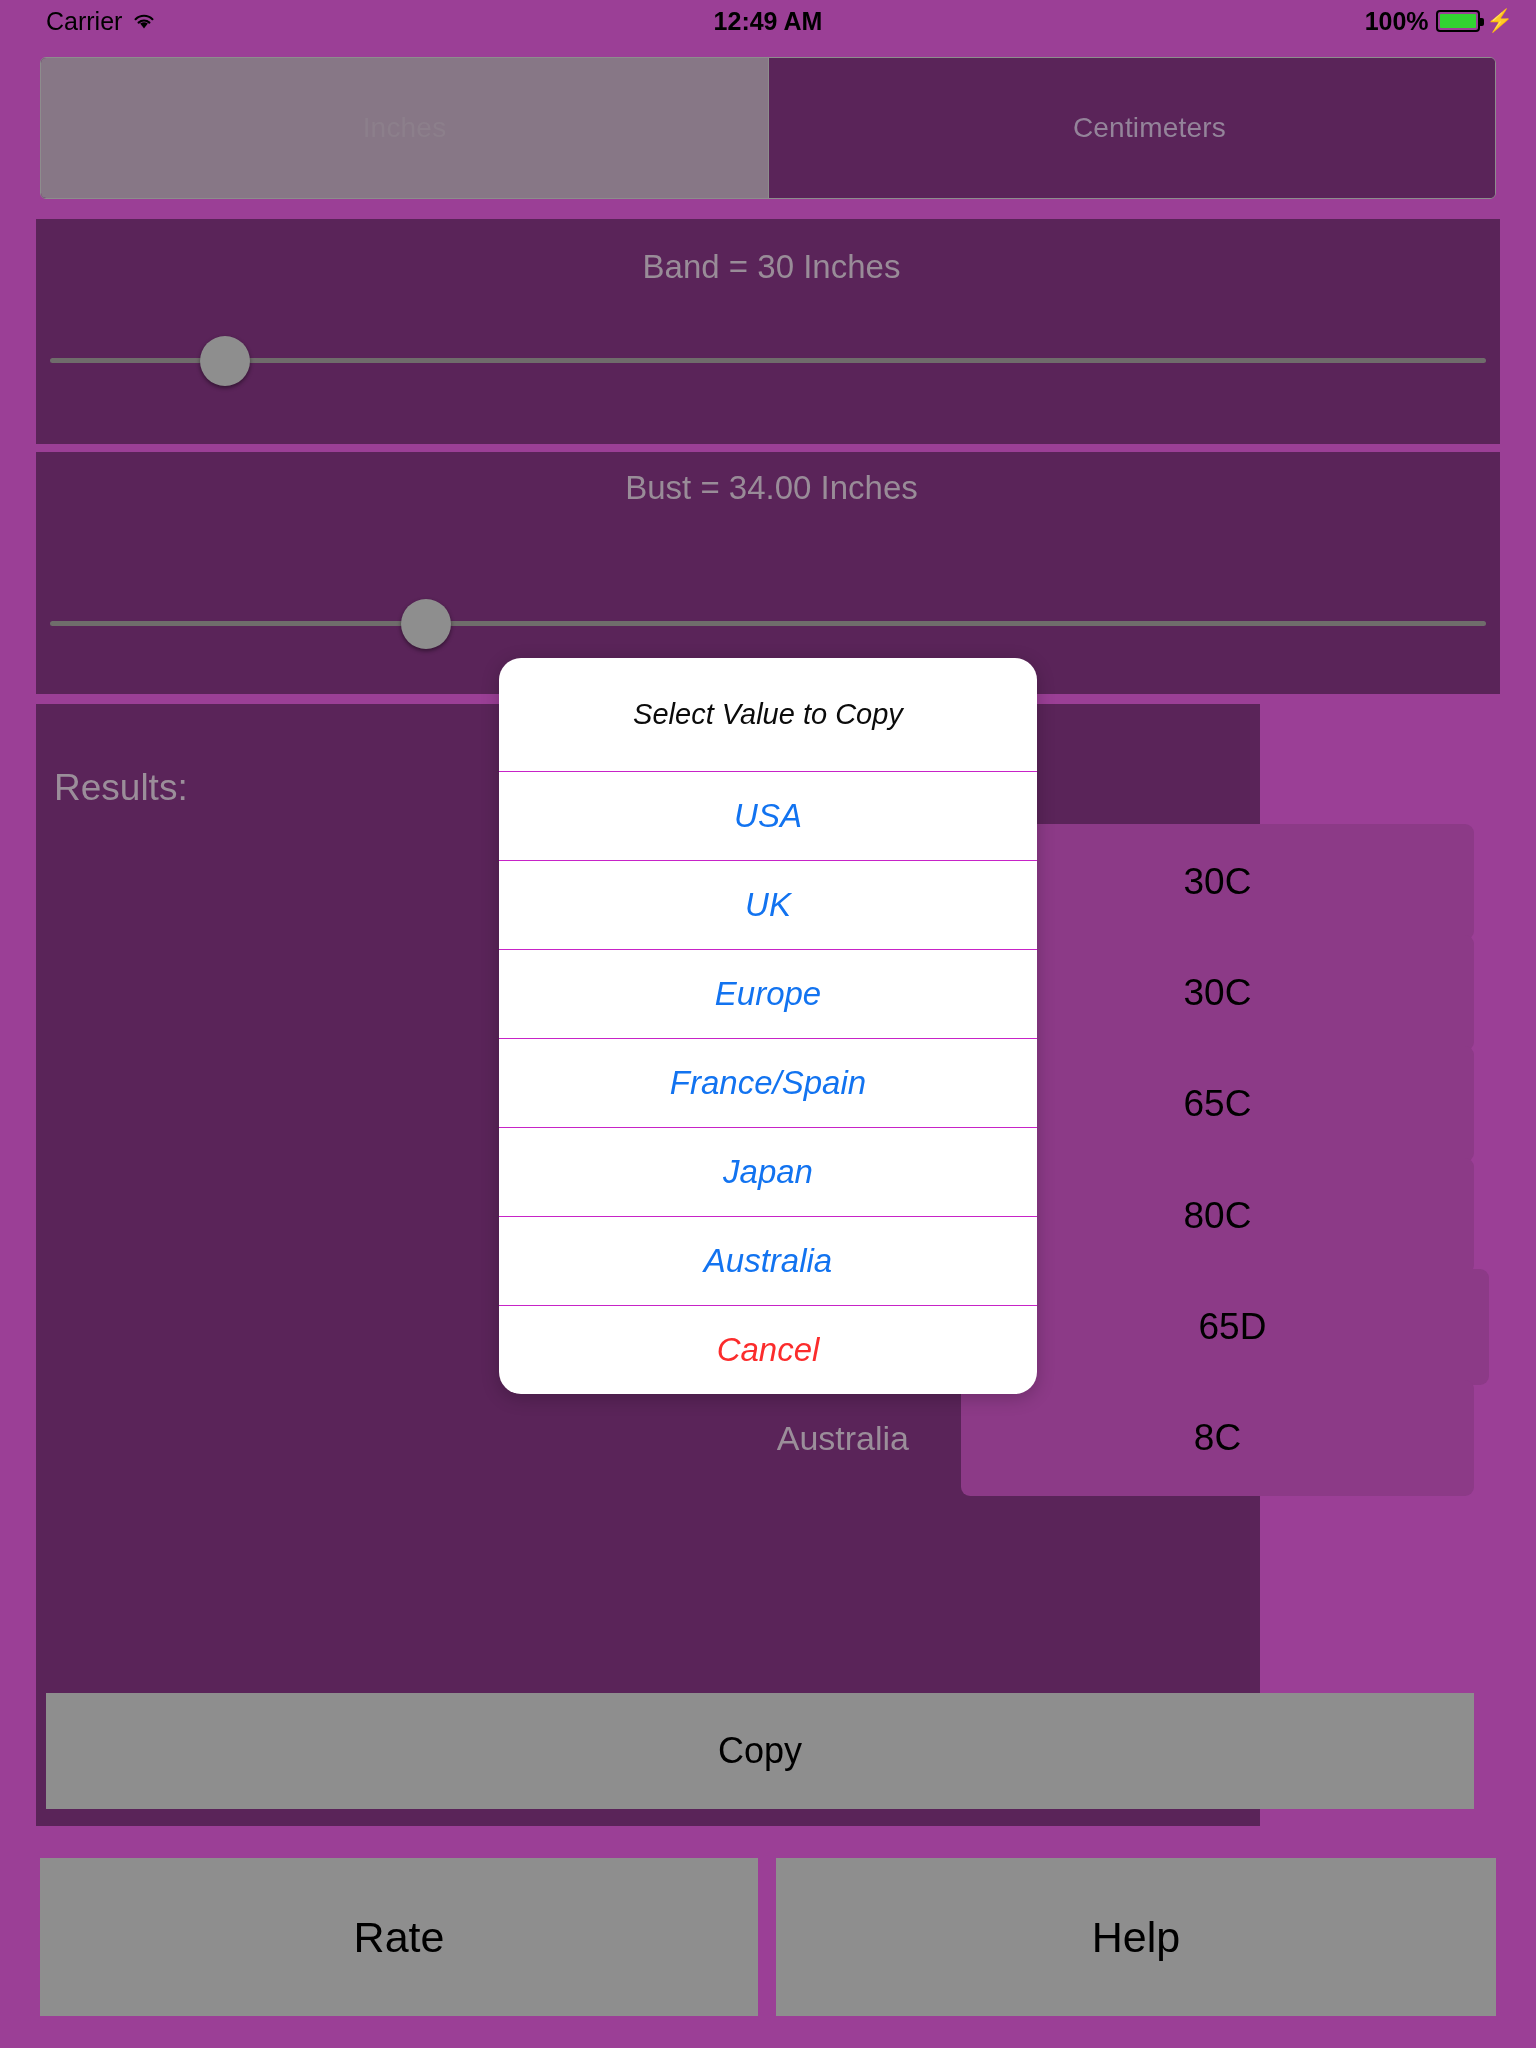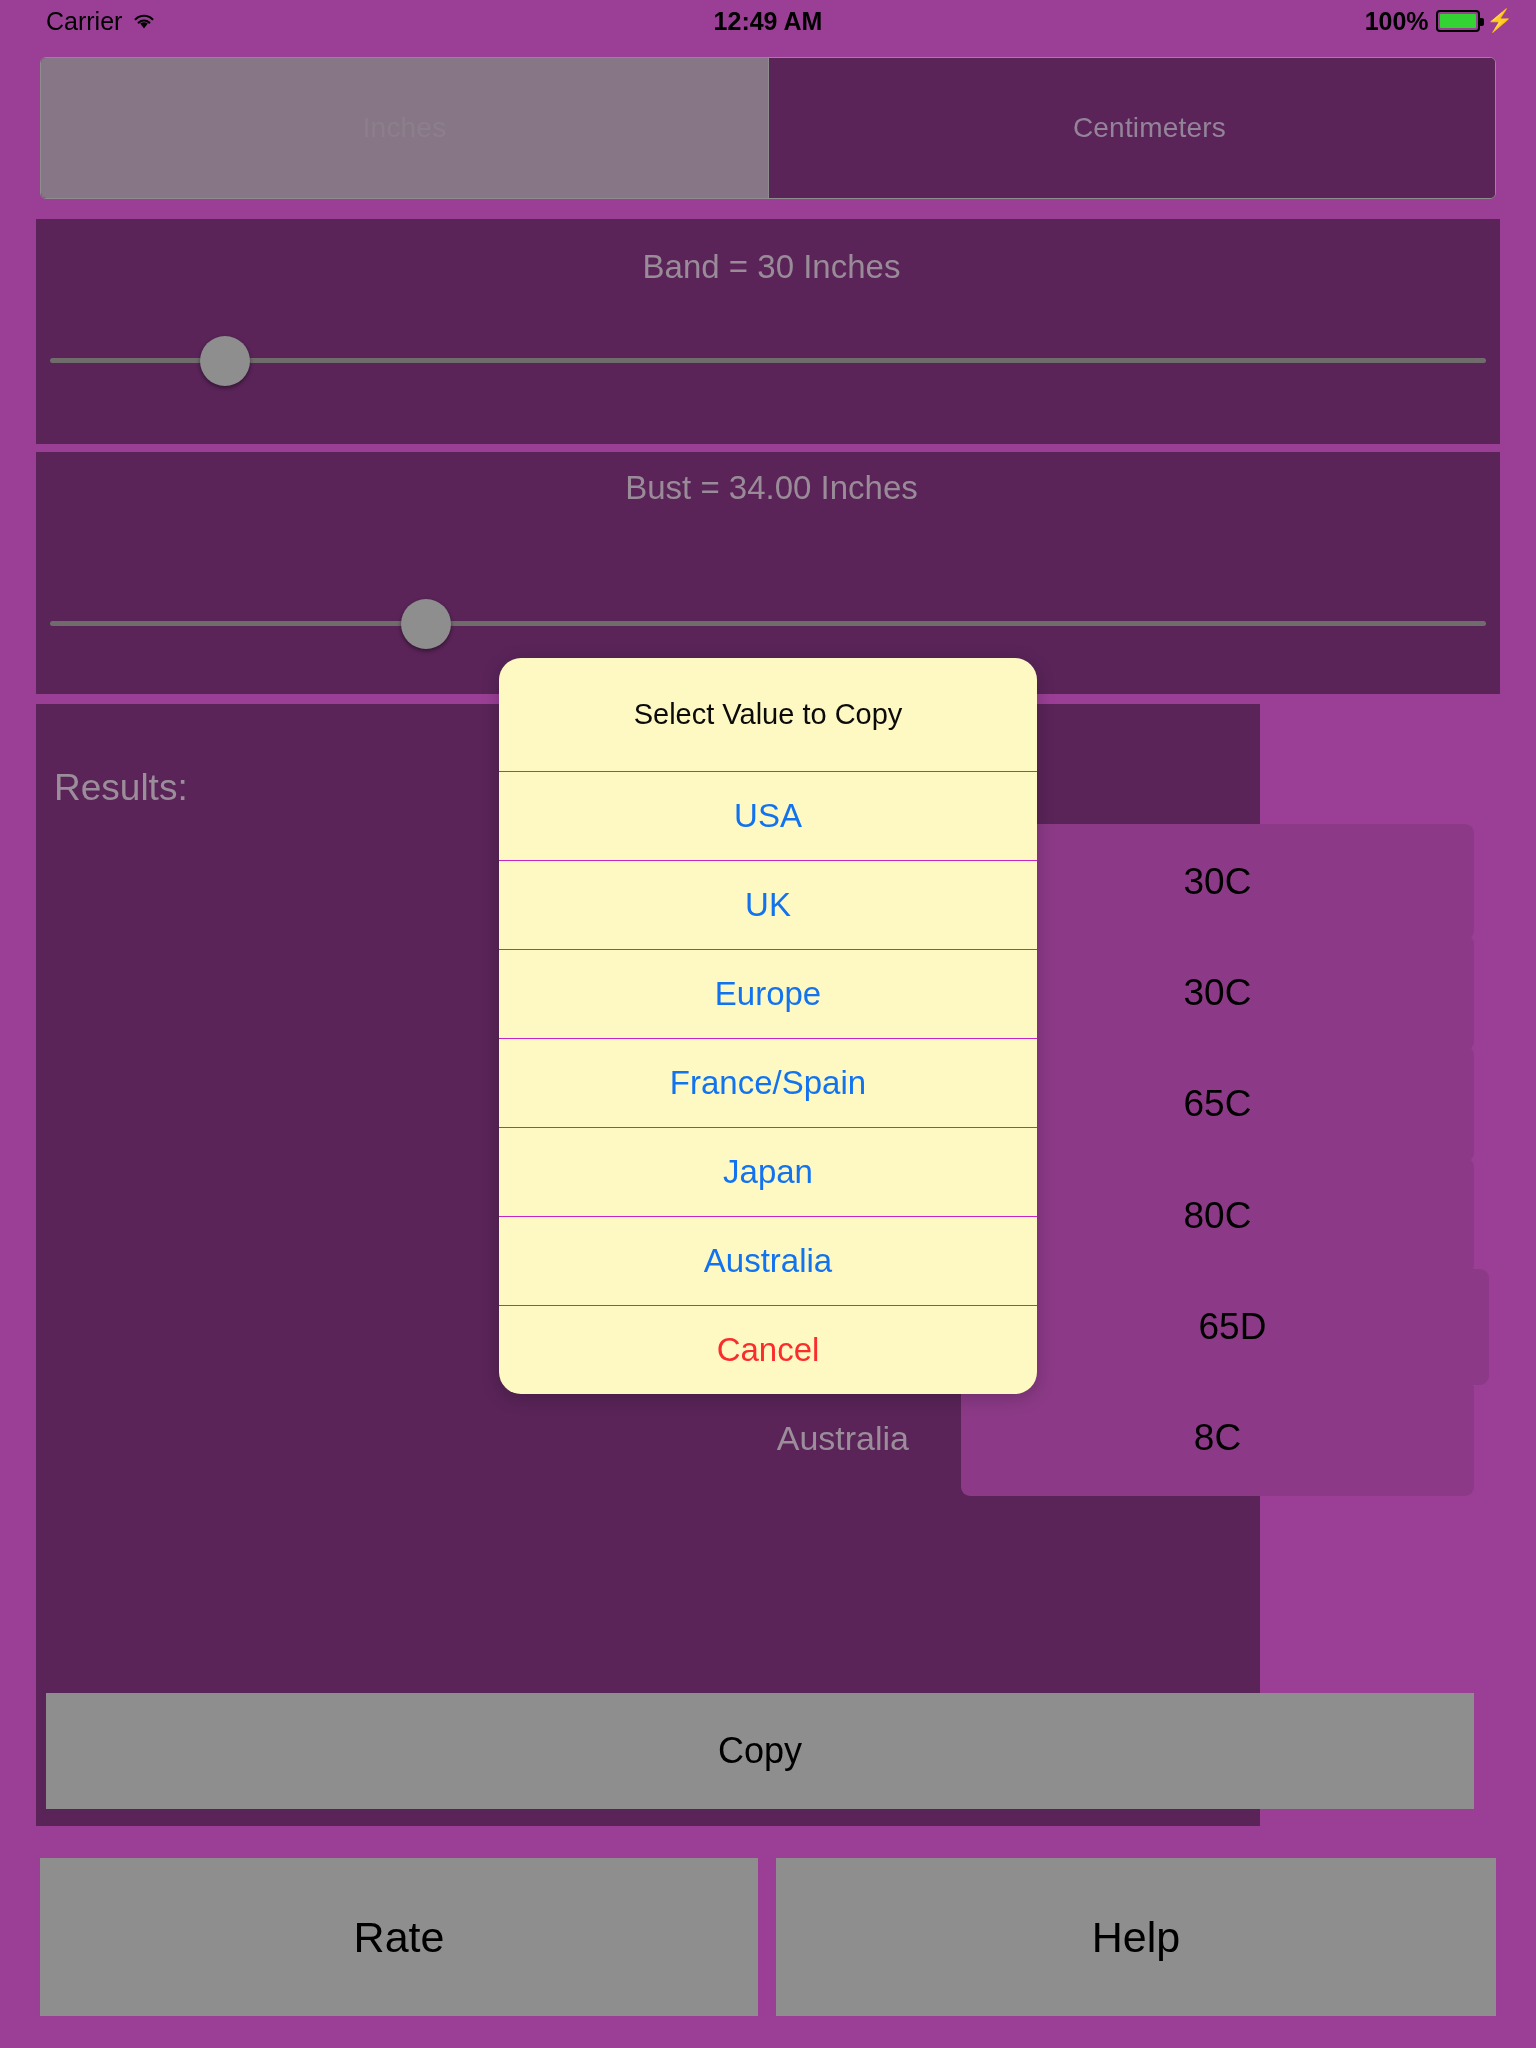--- a/index.html
+++ b/index.html
@@ -158,24 +158,25 @@
   #help-btn { left: 776px; width: 720px; }
 
   
   .modal-backdrop {
     position: absolute; inset: 0;
   }
   .modal {
     position: absolute;
     left: 499px; top: 658px;
     width: 538px;
-    background: #fef9c3;
+    background: #ffffff;
     border-radius: 22px;
     overflow: hidden;
     box-shadow: 0 4px 18px rgba(0,0,0,.22);
+    font-style: italic;
   }
   .modal-title {
     height: 113px;
     display: flex; align-items: center; justify-content: center;
     font-size: 29px; color: #0b0b0b;
   }
   .modal-row {
     height: 89px;
     border-top: 1.5px solid #c723c7;
     display: flex; align-items: center; justify-content: center;

